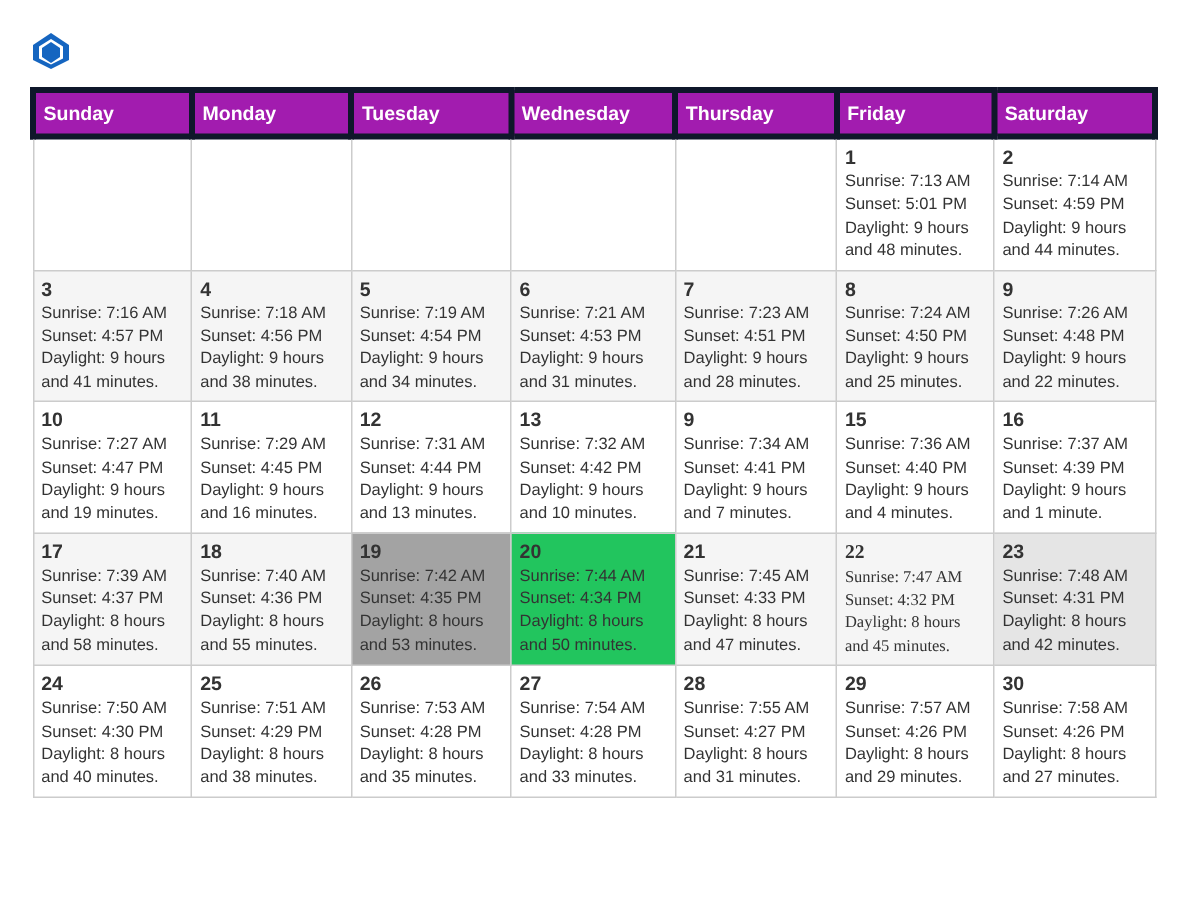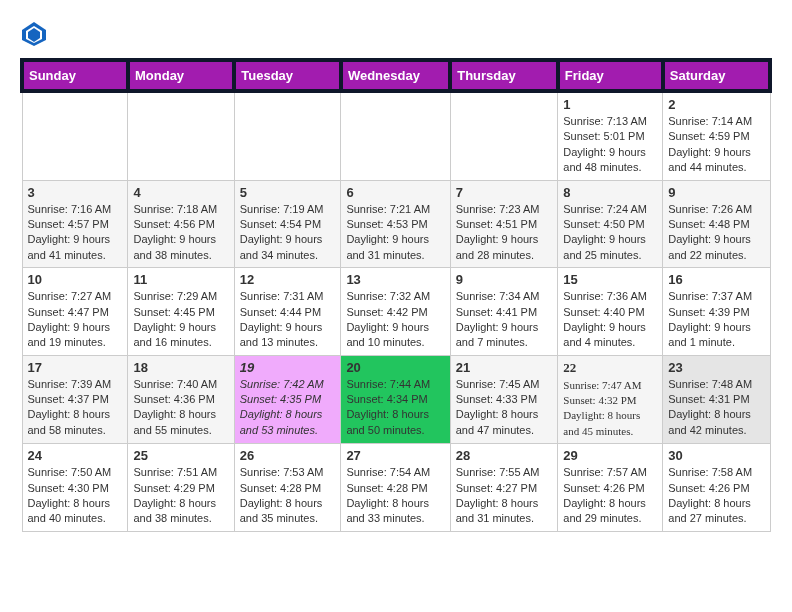--- a/index.html
+++ b/index.html
@@ -194,21 +194,21 @@
       </tr>
       <tr>
         <td style="background: rgb(245, 245, 245);">
           <span class="day-num">17</span>
           <div class="day-info">Sunrise: 7:39 AM<br>Sunset: 4:37 PM<br>Daylight: 8 hours and 58 minutes.</div>
         </td>
         <td style="background: rgb(245, 245, 245);">
           <span class="day-num">18</span>
           <div class="day-info">Sunrise: 7:40 AM<br>Sunset: 4:36 PM<br>Daylight: 8 hours and 55 minutes.</div>
         </td>
-        <td style="background: #f0abfc; font-style: italic;">
+        <td style="background: #a3a3a3;">
           <span class="day-num">19</span>
           <div class="day-info">Sunrise: 7:42 AM<br>Sunset: 4:35 PM<br>Daylight: 8 hours and 53 minutes.</div>
         </td>
         <td style="background: #22c55e;">
           <span class="day-num">20</span>
           <div class="day-info">Sunrise: 7:44 AM<br>Sunset: 4:34 PM<br>Daylight: 8 hours and 50 minutes.</div>
         </td>
         <td style="background: rgb(245, 245, 245); margin-left: 14px;">
           <span class="day-num">21</span>
           <div class="day-info">Sunrise: 7:45 AM<br>Sunset: 4:33 PM<br>Daylight: 8 hours and 47 minutes.</div>

